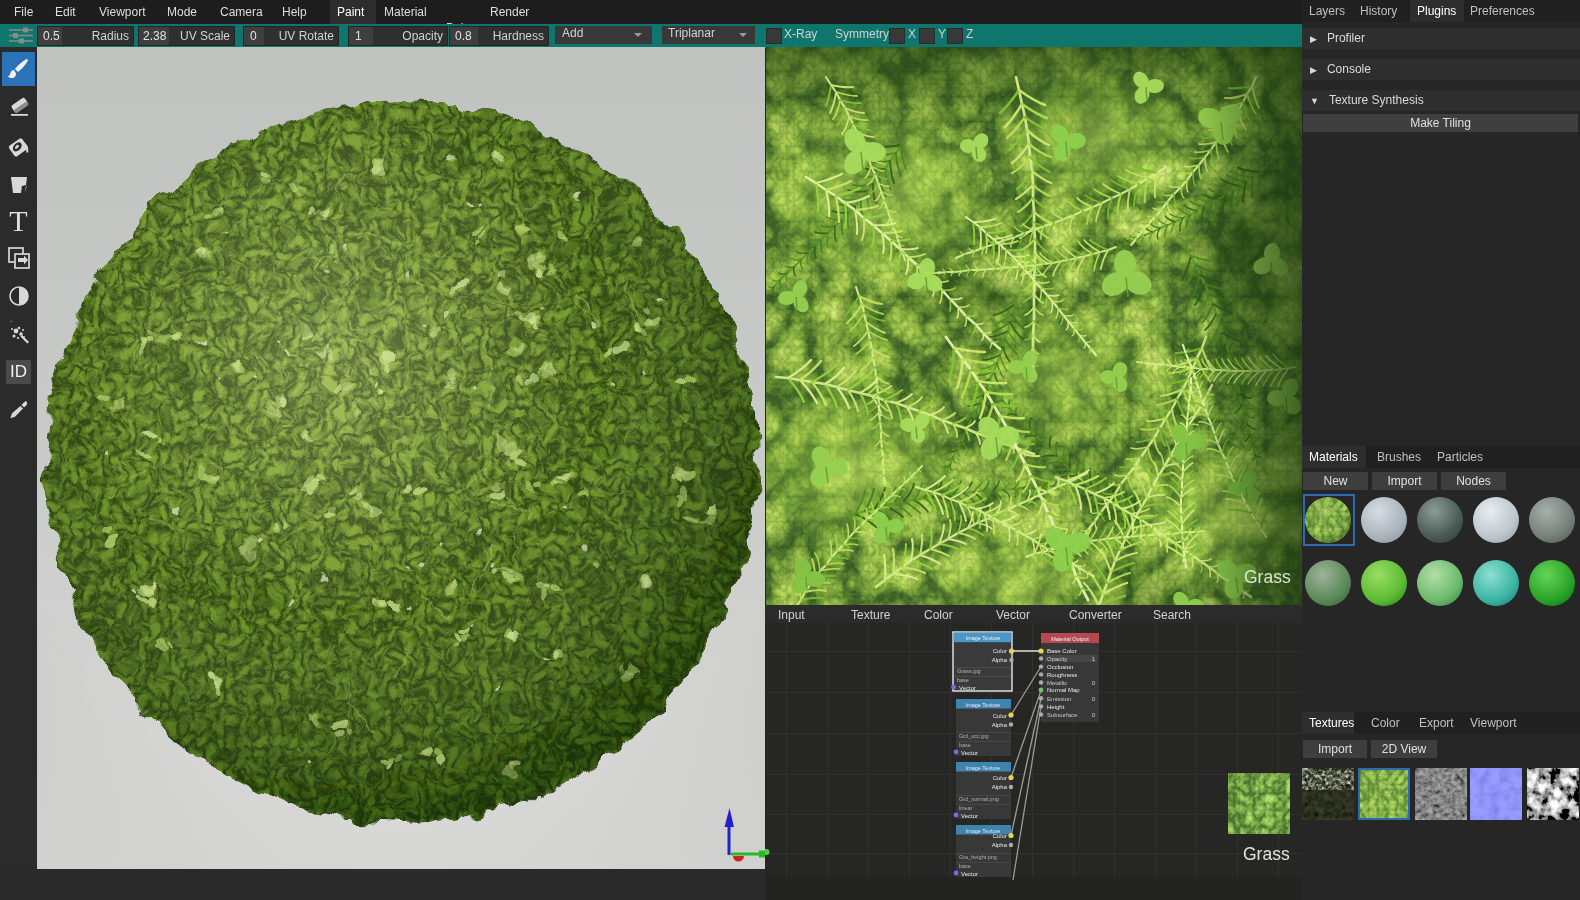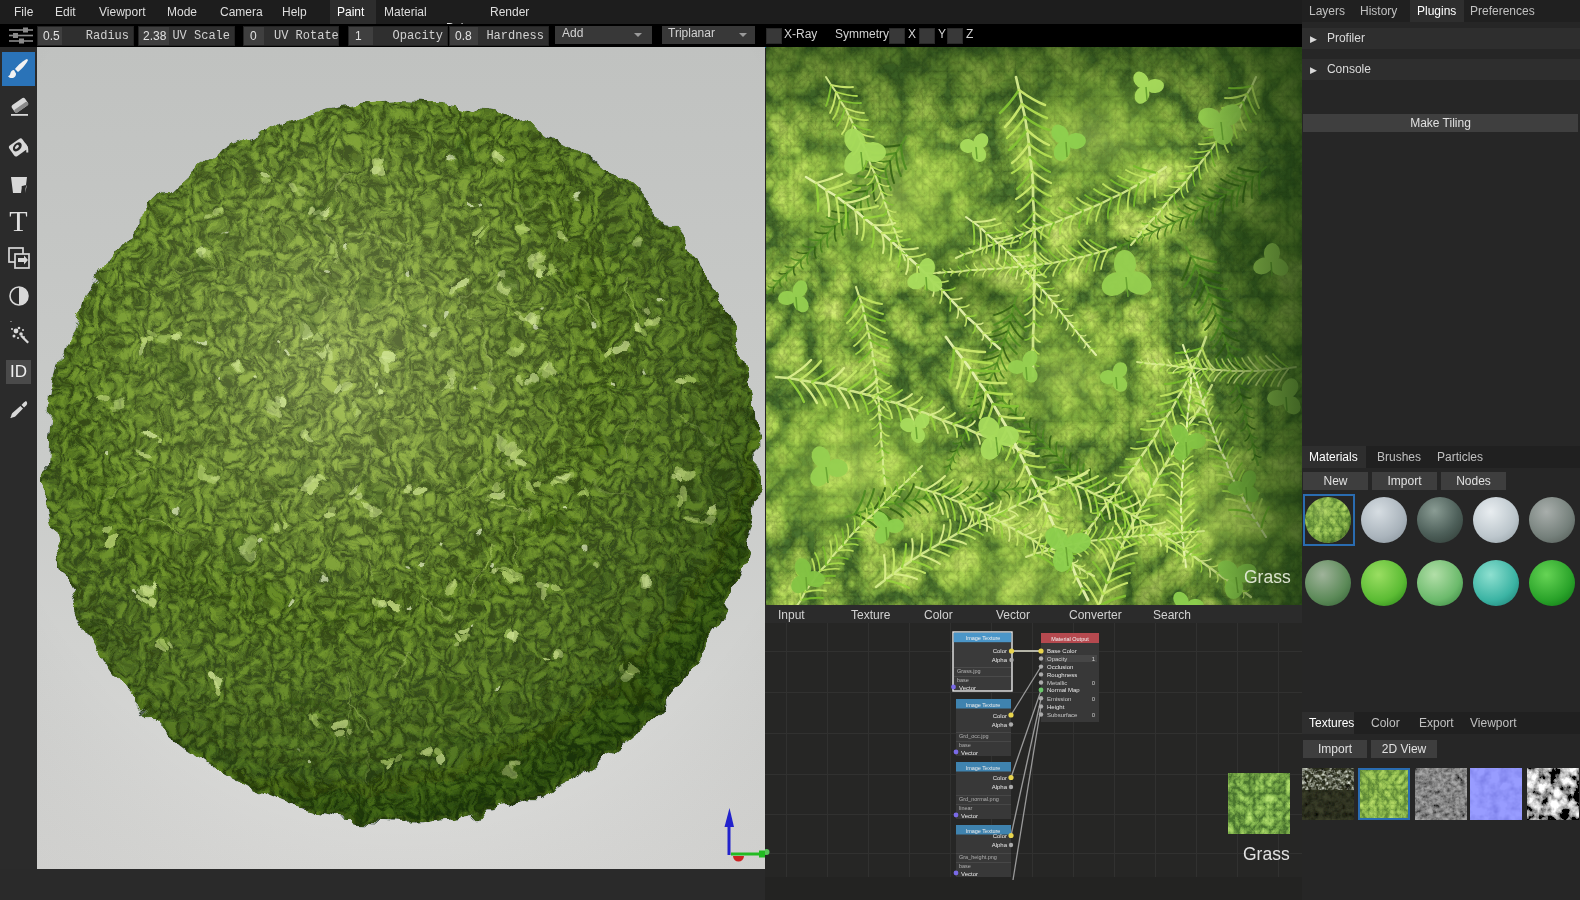--- a/index.html
+++ b/index.html
@@ -1,23 +1,23 @@
 <!DOCTYPE html>
 <html><head>
 <meta charset="utf-8">
 <style>
 html,body{margin:0;padding:0;width:1580px;height:900px;overflow:hidden;background:#242424;font-family:"Liberation Sans",sans-serif;}
 .abs{position:absolute;}
 #menubar{left:0;top:0;width:1580px;height:24px;background:#1d1d1d;}
 .menu{position:absolute;top:5px;color:#dedede;font-size:12px;}
-#row2{left:0;top:24px;width:1302px;height:23px;background:#000000;border-bottom:1px solid #0369a1;}
+#row2{left:0;top:24px;width:1302px;height:23px;background:#0f766e;border-bottom:1px solid #0369a1;}
 .slider{position:absolute;top:2px;height:18px;background:#2f2f2f;border:1px solid #242424;}
 .sfill{position:absolute;left:0;top:0;height:18px;background:#3f3f3f;}
 .sval{position:absolute;top:2px;font-size:12px;color:#e2e2e2;}
-.slab{position:absolute;top:2px;left:30px;right:4px;font-size:12px;color:#d2d2d2;text-align:right;white-space:nowrap;font-family:Liberation Mono, monospace;}
+.slab{position:absolute;top:2px;left:30px;right:4px;font-size:12px;color:#d2d2d2;text-align:right;white-space:nowrap;}
 .slab2{position:absolute;top:3px;font-size:12px;color:#d2d2d2;}
 .combo{position:absolute;top:2px;height:18px;background:#383838;}
 .cbx{position:absolute;top:4px;width:14px;height:14px;background:#383838;border:1px solid #2a2a2a;}
 #ltool{left:0;top:47px;width:37px;height:822px;background:#2b2b2b;}
 .ticon{position:absolute;left:2px;width:33px;height:34px;display:flex;align-items:center;justify-content:center;}
 #vp{left:37px;top:47px;width:728px;height:822px;}
 #grassimg{left:766px;top:47px;width:536px;height:558px;}
 #nodezone{left:765px;top:605px;width:537px;height:295px;background:#232323;}
 #ntabs{left:765px;top:605px;width:537px;height:18px;background:#2b2b2b;}
 .ntab{position:absolute;top:3px;font-size:12px;color:#d2d2d2;}
@@ -2163,20 +2163,21 @@
 <div class="abs" id="rpanel">
   <div class="rtabbar" style="top:0;">
     <div class="rtabsel" style="left:108px;width:54px;"></div>
     <div class="rtab" style="left:7px;">Layers</div>
     <div class="rtab" style="left:58px;">History</div>
     <div class="rtab" style="left:115px;color:#ffffff;">Plugins</div>
     <div class="rtab" style="left:168px;">Preferences</div>
   </div>
   <div class="hrow" style="top:59px;"><span style="margin-left:8px;font-size:9px;">▶</span><span style="margin-left:10px;">Console</span></div>
   <div class="hrow" style="top:28px;"><span style="margin-left:8px;font-size:9px;">▶</span><span style="margin-left:10px;">Profiler</span></div>
+  <div class="hrow" style="top:90px;"><span style="margin-left:8px;font-size:9px;">▼</span><span style="margin-left:10px;">Texture Synthesis</span></div>
   <div class="btn" style="top:114px;left:1px;width:275px;background:#3f3f3f;">Make Tiling</div>
 
   <div class="rtabbar" style="top:446px;background:#202020;">
     <div class="rtabsel" style="left:0px;width:64px;"></div>
     <div class="rtab" style="left:7px;color:#ffffff;">Materials</div>
     <div class="rtab" style="left:75px;">Brushes</div>
     <div class="rtab" style="left:135px;">Particles</div>
   </div>
   <div class="btn" style="top:472px;left:1px;width:65px;">New</div>
   <div class="btn" style="top:472px;left:70px;width:65px;">Import</div>

